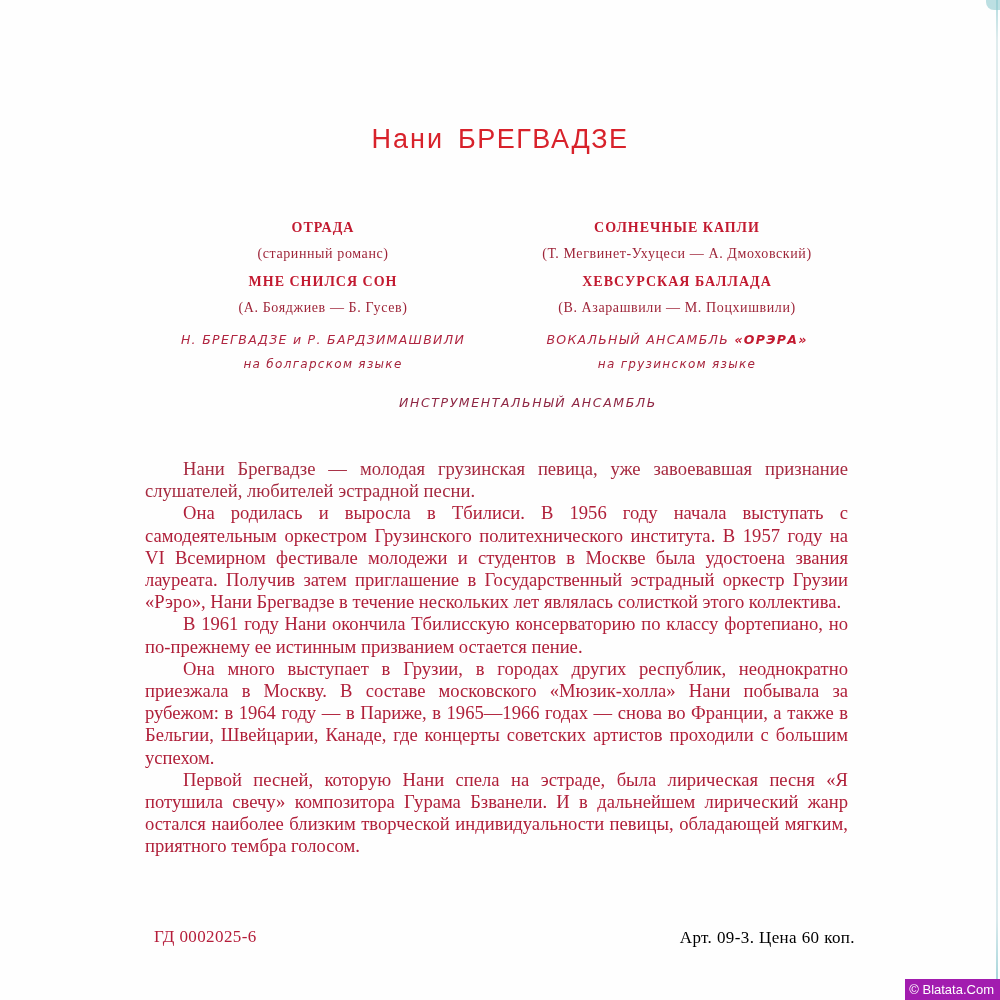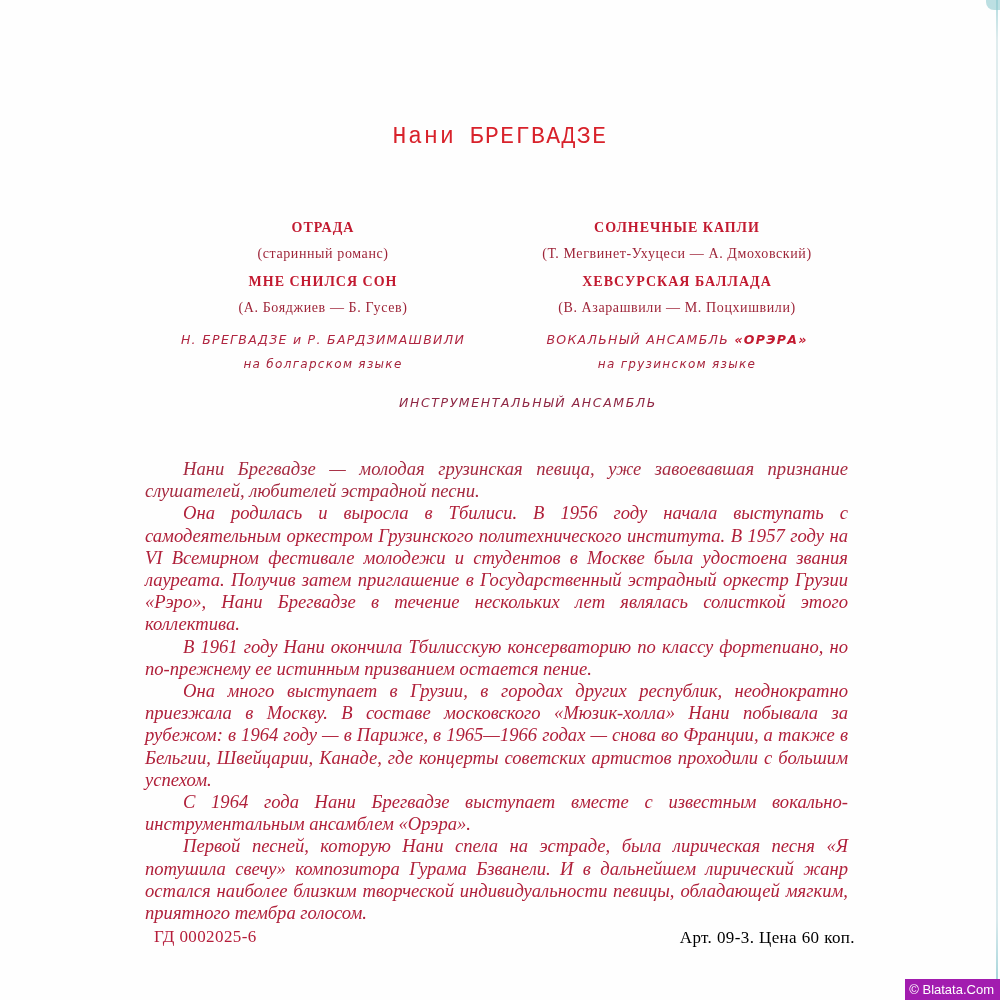--- a/index.html
+++ b/index.html
@@ -34,23 +34,23 @@
       width: 14px; height: 10px;
       background: #8fc9cf;
       opacity: 0.6;
       border-bottom-left-radius: 8px;
     }
     .title {
       position: absolute;
       left: 0; top: 124px;
       width: 1000px;
       text-align: center;
-      font-family: Liberation Mono, monospace;
+      font-family: Liberation Sans, sans-serif;
       color: #d8222b;
-      font-size: 23px;
+      font-size: 27px;
       letter-spacing: 1px;
       white-space: nowrap;
     }
     .title .first { font-weight: normal; letter-spacing: 2px; margin-right: 14px; }
     .title .last { font-weight: normal; letter-spacing: 1.5px; }
 
     .col {
       position: absolute;
       top: 218px;
       width: 360px;
@@ -109,21 +109,20 @@
     }
 
     .bio {
       position: absolute;
       left: 145px; top: 458px;
       width: 703px;
       font-size: 18.6px;
       line-height: 22.2px;
       color: #b0203a;
       text-align: justify;
-      font-style: italic;
     }
     .bio p {
       margin: 0;
       text-indent: 38px;
     }
     .bio p.first { color: #a62a40; }
 
     .footer-left {
       position: absolute;
       left: 154px; top: 927px;
@@ -183,21 +182,20 @@
     <div class="lang">на болгарском языке</div>
   </div>
 
   <div class="ensemble">ИНСТРУМЕНТАЛЬНЫЙ АНСАМБЛЬ</div>
 
   <div class="bio">
     <p class="first">Нани Брегвадзе — молодая грузинская певица, уже завоевавшая признание слушателей, любителей эстрадной песни.</p>
     <p>Она родилась и выросла в Тбилиси. В 1956 году начала выступать с самодеятельным оркестром Грузинского политехнического института. В 1957 году на VI Всемирном фестивале молодежи и студентов в Москве была удостоена звания лауреата. Получив затем приглашение в Государственный эстрадный оркестр Грузии «Рэро», Нани Брегвадзе в течение нескольких лет являлась солисткой этого коллектива.</p>
     <p>В 1961 году Нани окончила Тбилисскую консерваторию по классу фортепиано, но по-прежнему ее истинным призванием остается пение.</p>
     <p>Она много выступает в Грузии, в городах других республик, неоднократно приезжала в Москву. В составе московского «Мюзик-холла» Нани побывала за рубежом: в 1964 году — в Париже, в 1965—1966 годах — снова во Франции, а также в Бельгии, Швейцарии, Канаде, где концерты советских артистов проходили с большим успехом.</p>
-    <p>С 1964 года Нани Брегвадзе выступает вместе с известным вокально-инструментальным ансамблем «Орэра».</p>
     <p>Первой песней, которую Нани спела на эстраде, была лирическая песня «Я потушила свечу» композитора Гурама Бзванели. И в дальнейшем лирический жанр остался наиболее близким творческой индивидуальности певицы, обладающей мягким, приятного тембра голосом.</p>
   </div>
 
   <div class="footer-left">ГД 0002025-6</div>
   <div class="footer-right">Арт. 09-3. Цена 60 коп.</div>
 
   <div class="watermark">© Blatata.Com</div>
 </div>
 
 </body></html>

